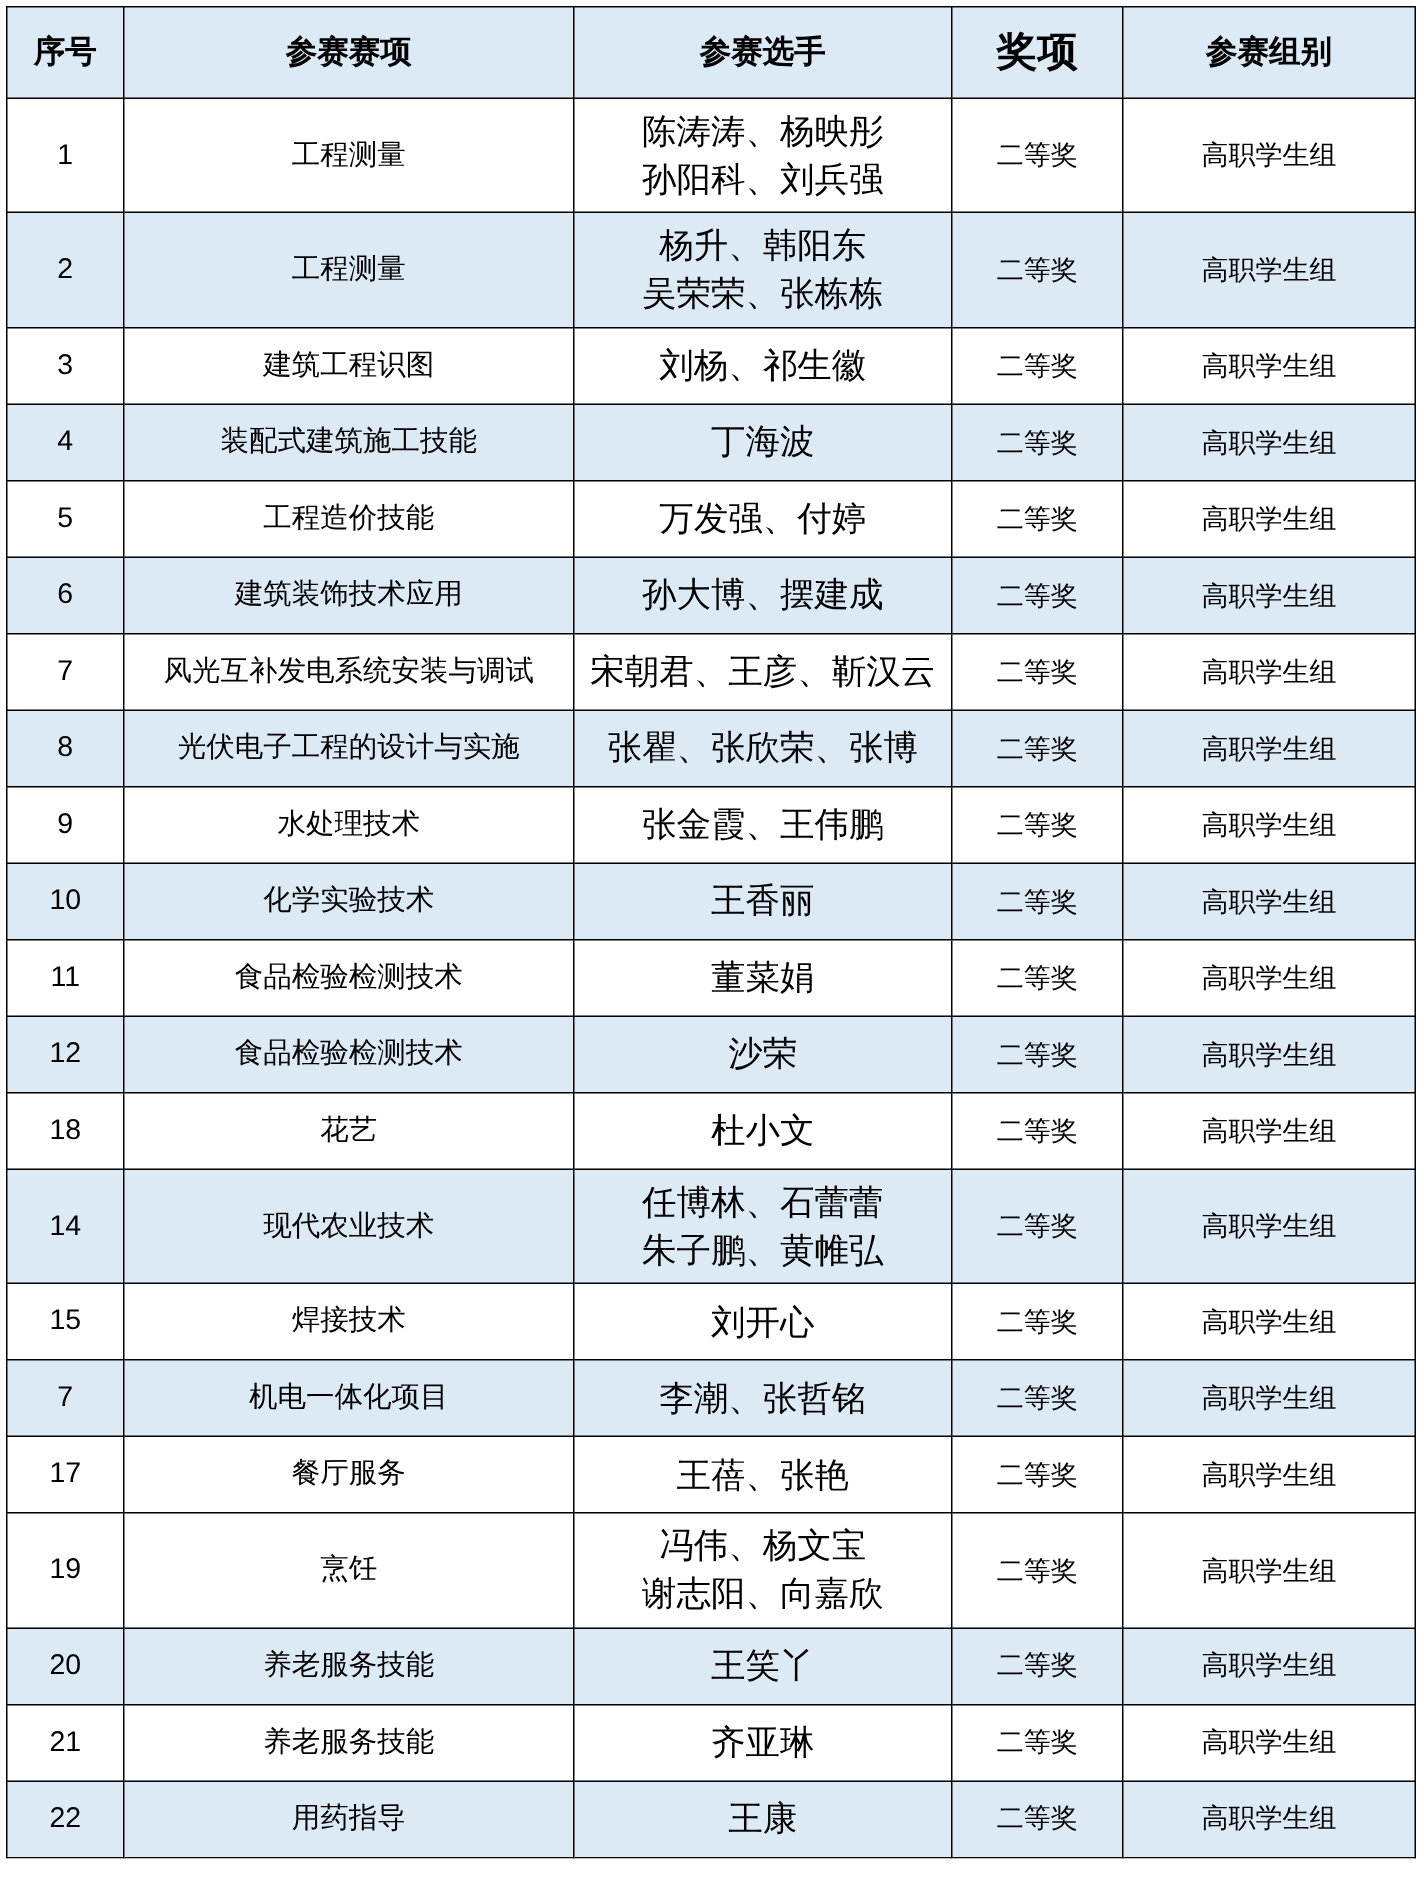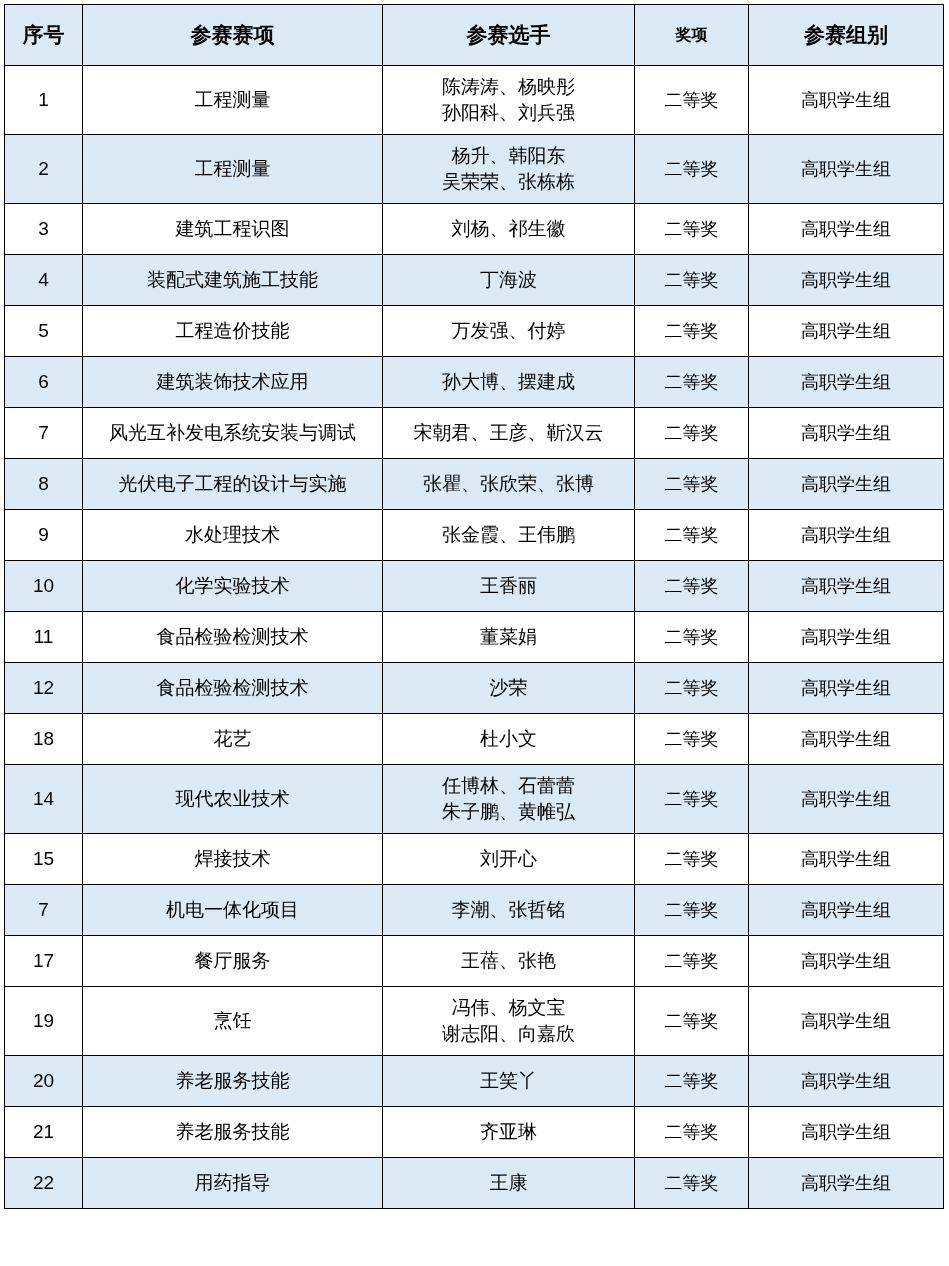--- a/index.html
+++ b/index.html
@@ -40,38 +40,38 @@
   }
   table.award-table thead th {
     background: #dbeaf5;
     font-weight: bold;
     font-size: 21px;
     height: 44px;
     padding: 8px 2px;
     text-align: center;
   }
   table.award-table thead th.small-head {
-    font-size: 16px;
+    font-size: 27px;
     margin-top: 32px;
   }
   table.award-table tbody tr.shaded td {
     background: #dbeaf5;
   }
   table.award-table tbody tr.plain td {
     background: #ffffff;
   }
   table.award-table tbody td.col-index {
     font-size: 19px;
   }
   table.award-table tbody td.col-event {
     font-size: 19px;
     margin-left: 27px;
   }
   table.award-table tbody td.col-player {
-    font-size: 19px;
+    font-size: 23px;
     white-space: pre-line;
     text-align: center;
   }
   table.award-table tbody td.col-award,
   table.award-table tbody td.col-group {
     font-size: 18px;
   }
   tr.row-tall td { height: 56px; }
   tr.row-normal td { height: 38px; }
 </style>

